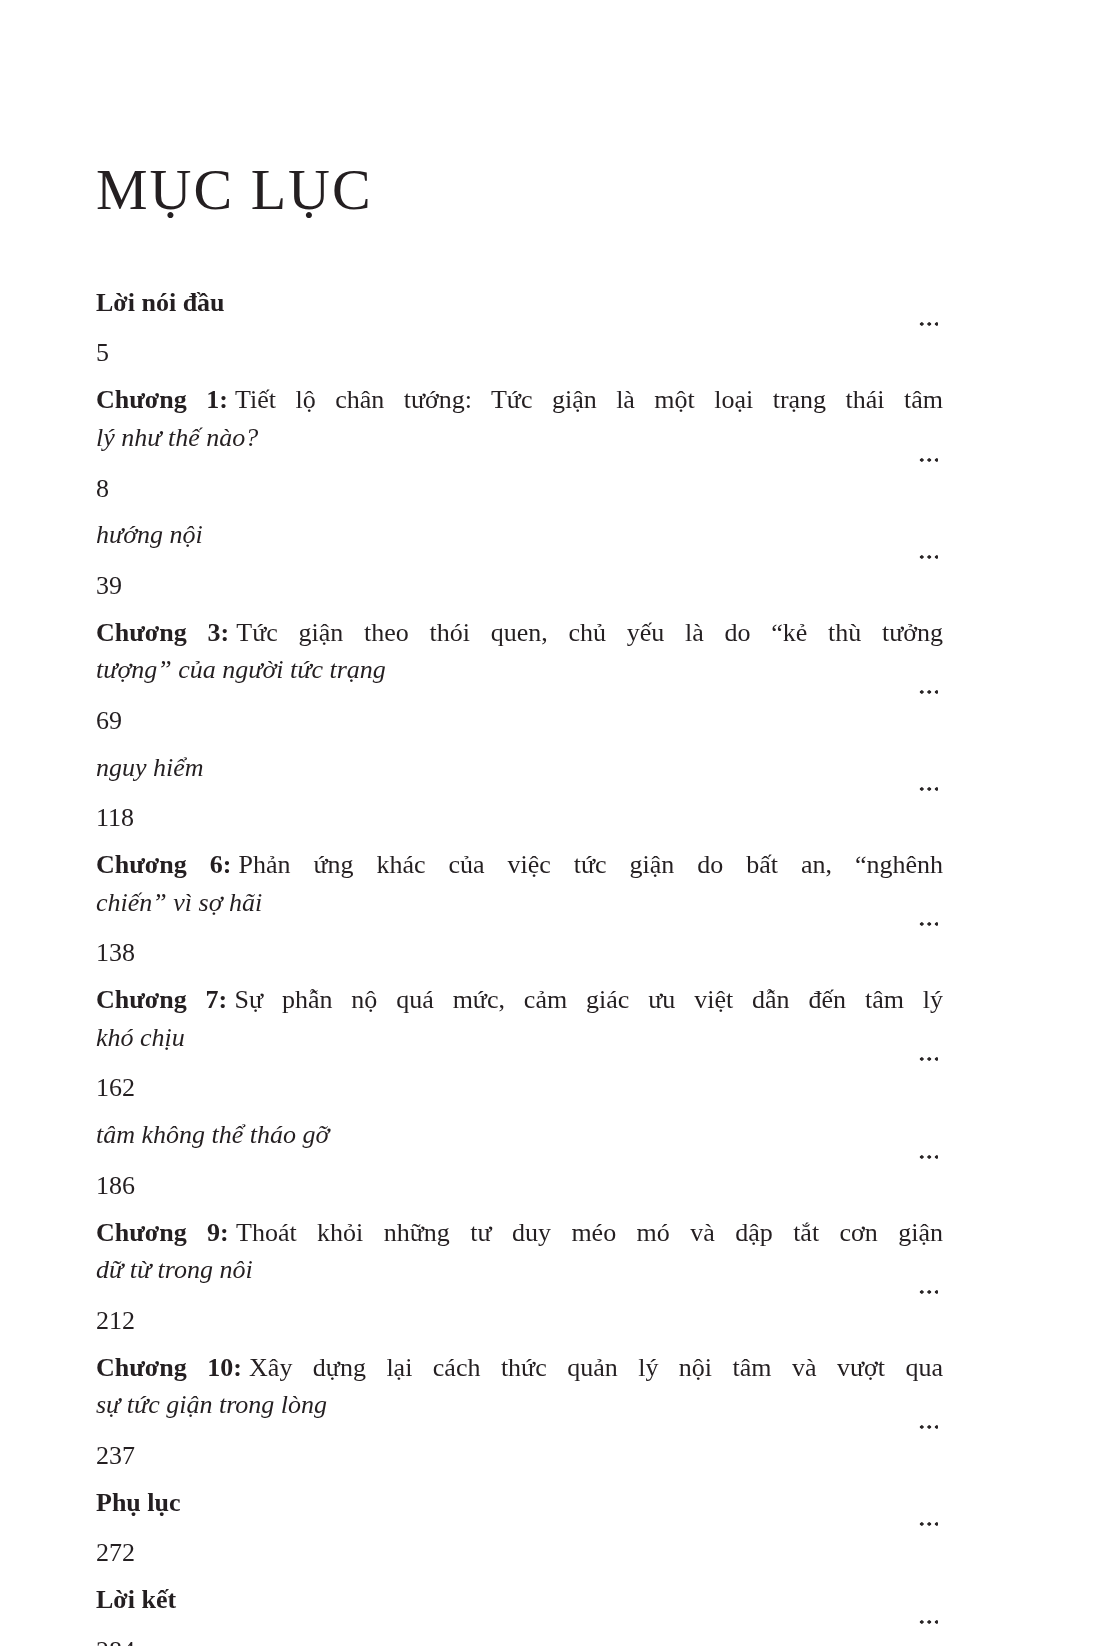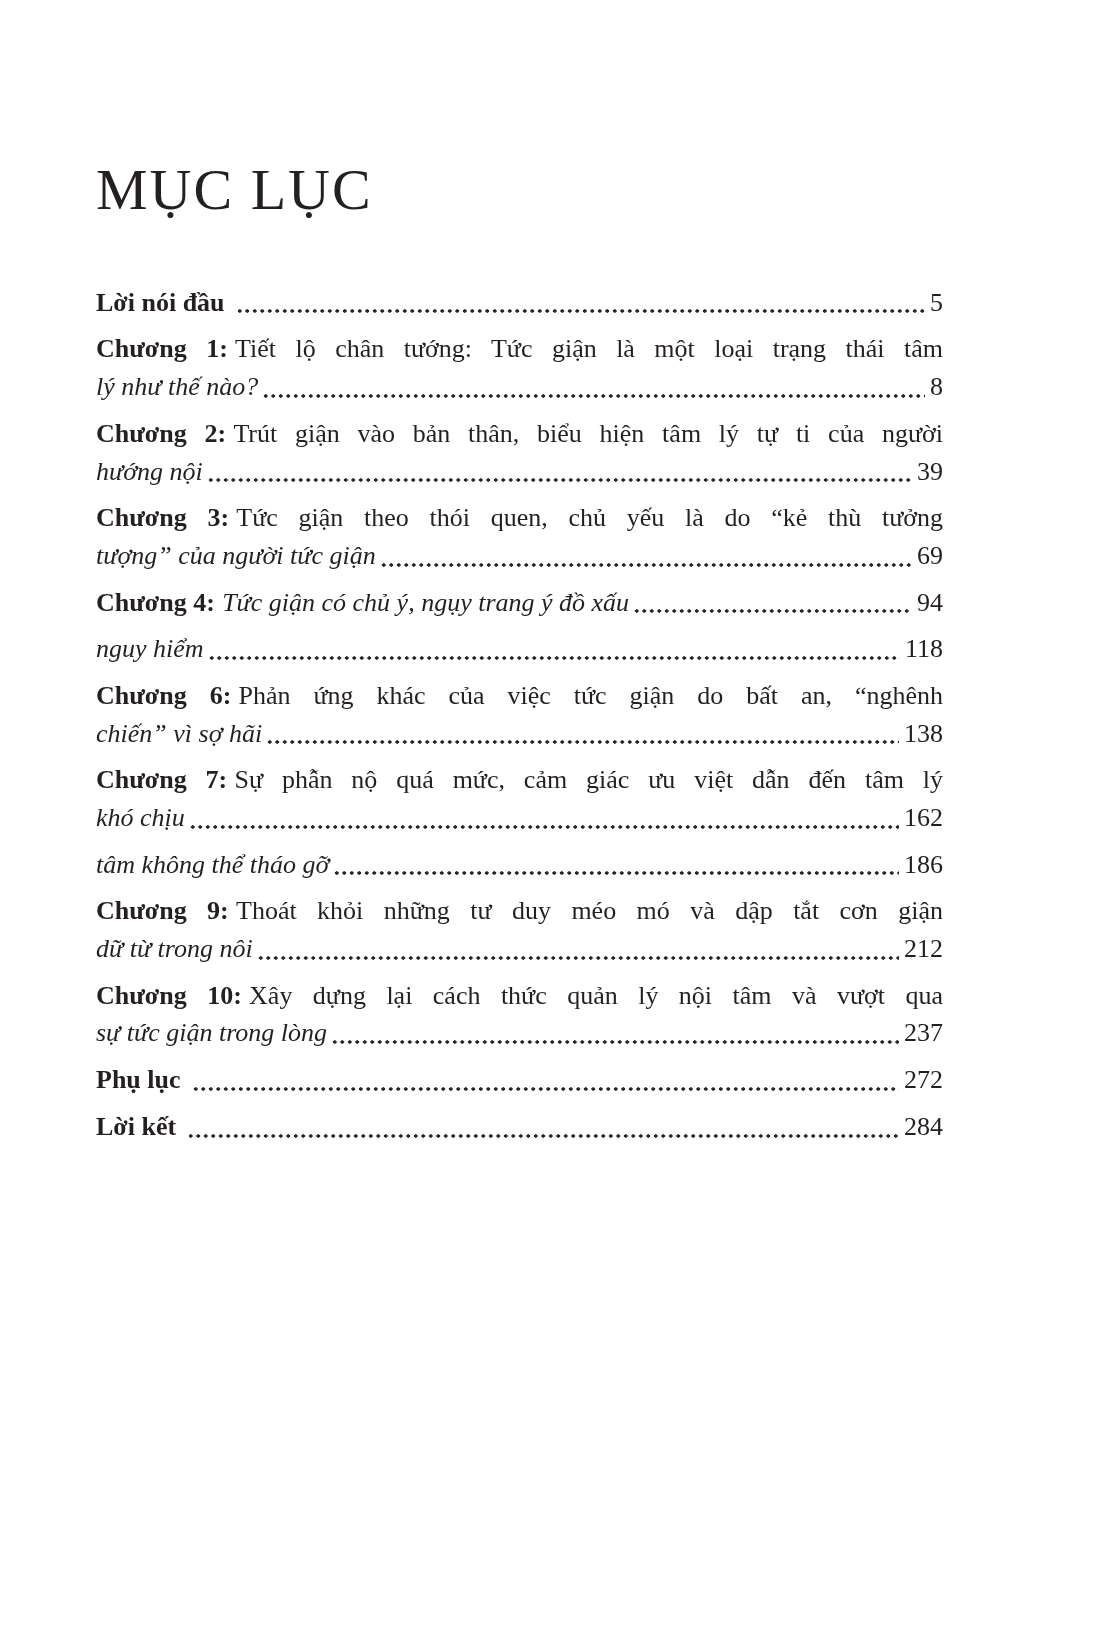--- a/index.html
+++ b/index.html
@@ -36,20 +36,21 @@
     margin-bottom: 9px;
   }
   .entry-first {
     text-align: justify;
     text-align-last: justify;
     -moz-text-align-last: justify;
   }
   .entry-last {
     display: flex;
     align-items: baseline;
+    flex-direction: column;
   }
   .label {
     font-weight: 700;
     margin-right: 0.28em;
     white-space: nowrap;
   }
   .rest, .tail {
     white-space: nowrap;
     flex: 0 0 auto;
     font-style: italic;
@@ -88,45 +89,36 @@
   <div class="entry">
     <div class="entry-first"><span class="label">Chương 1:</span><span class="rest-justified">Tiết lộ chân tướng: Tức giận là một loại trạng thái tâm</span></div>
     <div class="entry-last">
       <span class="tail">lý như thế nào?</span>
       <span class="leader"></span>
       <span class="pagenum">8</span>
     </div>
   </div>
 
   <div class="entry">
-    <div class="entry-first"><span class="label">Chương 2:</span><span class="rest-justified">Trút giận vào bản thân, biểu hiện tâm lý tự ti của người</span></div>
     <div class="entry-last">
       <span class="tail">hướng nội</span>
       <span class="leader"></span>
       <span class="pagenum">39</span>
     </div>
   </div>
 
   <div class="entry">
     <div class="entry-first"><span class="label">Chương 3:</span><span class="rest-justified">Tức giận theo thói quen, chủ yếu là do “kẻ thù tưởng</span></div>
     <div class="entry-last">
-      <span class="tail">tượng” của người tức giận</span>
+      <span class="tail">tượng” của người tức trạng</span>
       <span class="leader"></span>
       <span class="pagenum">69</span>
     </div>
   </div>
 
-  <div class="entry">
-    <div class="entry-last">
-      <span class="label">Chương 4:</span>
-      <span class="rest">Tức giận có chủ ý, ngụy trang ý đồ xấu</span>
-      <span class="leader"></span>
-      <span class="pagenum">94</span>
-    </div>
-  </div>
 
   <div class="entry">
     <div class="entry-last">
       <span class="tail">nguy hiểm</span>
       <span class="leader"></span>
       <span class="pagenum">118</span>
     </div>
   </div>
 
   <div class="entry">

